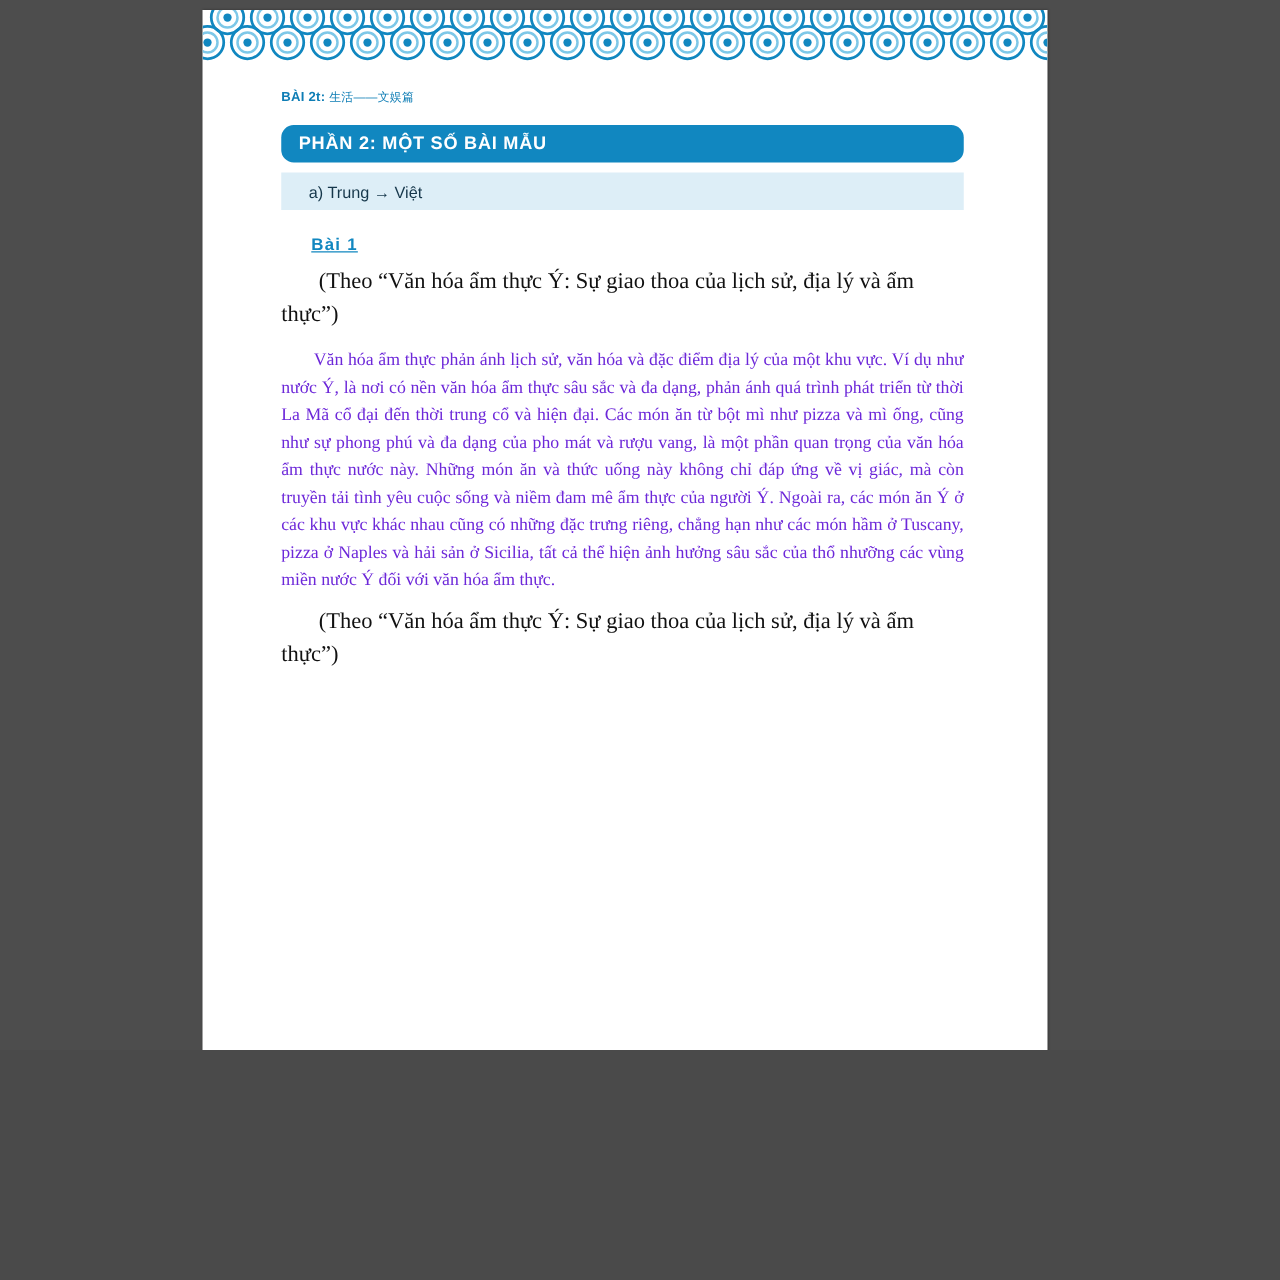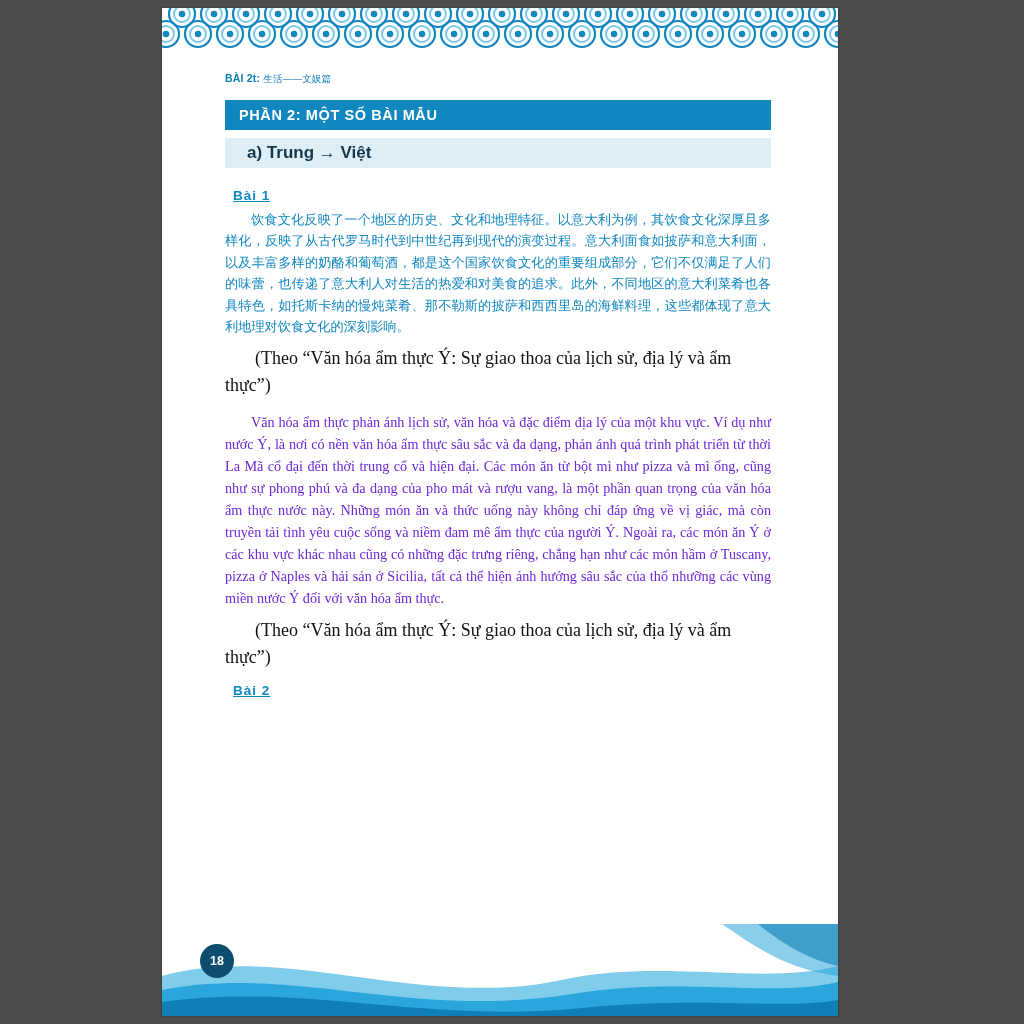--- a/index.html
+++ b/index.html
@@ -6,21 +6,21 @@
     margin: 0;
     padding: 0;
     width: 1024px;
     height: 1024px;
     background: #4a4a4a;
     font-family: "Liberation Sans", sans-serif;
   }
   .screen {
     position: relative;
     width: 1024px;
-    height: 1024px;
+    height: 840px;
     background: #4d4d4d;
     overflow: hidden;
   }
   .page {
     position: absolute;
     left: 162px;
     top: 8px;
     width: 676px;
     height: 1008px;
     background: #ffffff;
@@ -64,51 +64,52 @@
     height: 30px;
     background: #1187c0;
     color: #ffffff;
     font-size: 14.5px;
     font-weight: bold;
     letter-spacing: 0.6px;
     display: flex;
     align-items: center;
     padding-left: 14px;
     box-sizing: border-box;
+    border-radius: 10px;
   }
   .sub-banner {
     position: absolute;
     left: 63px;
     top: 130px;
     width: 546px;
     height: 30px;
     background: #ddeef7;
     color: #16374b;
-    font-size: 17px;
-    font-weight: bold;
+    font-size: 13px;
+    font-weight: normal;
     display: flex;
     align-items: center;
     padding-left: 22px;
     box-sizing: border-box;
     text-align: right;
   }
 
   
   .content {
     position: absolute;
     left: 63px;
     top: 172px;
     width: 546px;
   }
   .ex-title {
     color: #1187c0;
     font-weight: bold;
     font-size: 13.5px;
     text-decoration: underline;
-    margin: 8px 0 6px 8px;
+    margin: 8px 0 6px 24px;
     letter-spacing: 1px;
   }
   .para-cn {
     color: #1187c0;
     font-family: "DejaVu Sans", sans-serif;
     font-size: 13.2px;
     line-height: 1.62;
     text-align: justify;
     text-indent: 26px;
     margin: 0 0 4px 0;
@@ -318,33 +319,29 @@
     </div>
 
     <div class="sub-banner">
       <span>a) Trung → Việt</span>
     </div>
 
     <div class="content">
 
       <div class="ex-title">Bài 1</div>
 
-      <p class="para-cn">
-        <span>饮食文化反映了一个地区的历史、文化和地理特征。以意大利为例，其饮食文化深厚且多样化，反映了从古代罗马时代到中世纪再到现代的演变过程。意大利面食如披萨和意大利面，以及丰富多样的奶酪和葡萄酒，都是这个国家饮食文化的重要组成部分，它们不仅满足了人们的味蕾，也传递了意大利人对生活的热爱和对美食的追求。此外，不同地区的意大利菜肴也各具特色，如托斯卡纳的慢炖菜肴、那不勒斯的披萨和西西里岛的海鲜料理，这些都体现了意大利地理对饮食文化的深刻影响。</span>
-      </p>
 
       <p class="source">(Theo “Văn hóa ẩm thực Ý: Sự giao thoa của lịch sử, địa lý và ẩm thực”)</p>
 
       <p class="para-vi">
         <span>Văn hóa ẩm thực phản ánh lịch sử, văn hóa và đặc điểm địa lý của một khu vực. Ví dụ như nước Ý, là nơi có nền văn hóa ẩm thực sâu sắc và đa dạng, phản ánh quá trình phát triển từ thời La Mã cổ đại đến thời trung cổ và hiện đại. Các món ăn từ bột mì như pizza và mì ống, cũng như sự phong phú và đa dạng của pho mát và rượu vang, là một phần quan trọng của văn hóa ẩm thực nước này. Những món ăn và thức uống này không chỉ đáp ứng về vị giác, mà còn truyền tải tình yêu cuộc sống và niềm đam mê ẩm thực của người Ý. Ngoài ra, các món ăn Ý ở các khu vực khác nhau cũng có những đặc trưng riêng, chẳng hạn như các món hầm ở Tuscany, pizza ở Naples và hải sản ở Sicilia, tất cả thể hiện ảnh hưởng sâu sắc của thổ nhưỡng các vùng miền nước Ý đối với văn hóa ẩm thực.</span>
       </p>
 
       <p class="source">(Theo “Văn hóa ẩm thực Ý: Sự giao thoa của lịch sử, địa lý và ẩm thực”)</p>
 
-      <div class="ex-title">Bài 2</div>
 
 
     </div>
 
     <div class="wave-footer">
       <svg width="676" height="92" viewBox="0 0 676 92" xmlns="http://www.w3.org/2000/svg">
         <path d="M0,52 C120,18 260,86 400,56 C500,34 600,62 676,42 L676,92 L0,92 Z" fill="#7fcdea"></path>
         <path d="M0,66 C130,40 250,96 410,70 C520,52 610,74 676,58 L676,92 L0,92 Z" fill="#2aa6dc"></path>
         <path d="M0,78 C140,58 260,100 420,84 C540,72 620,86 676,76 L676,92 L0,92 Z" fill="#0f7fb5"></path>
         <path d="M560,0 C600,28 630,46 676,52 L676,0 Z" fill="#2aa6dc" opacity="0.55"></path>

